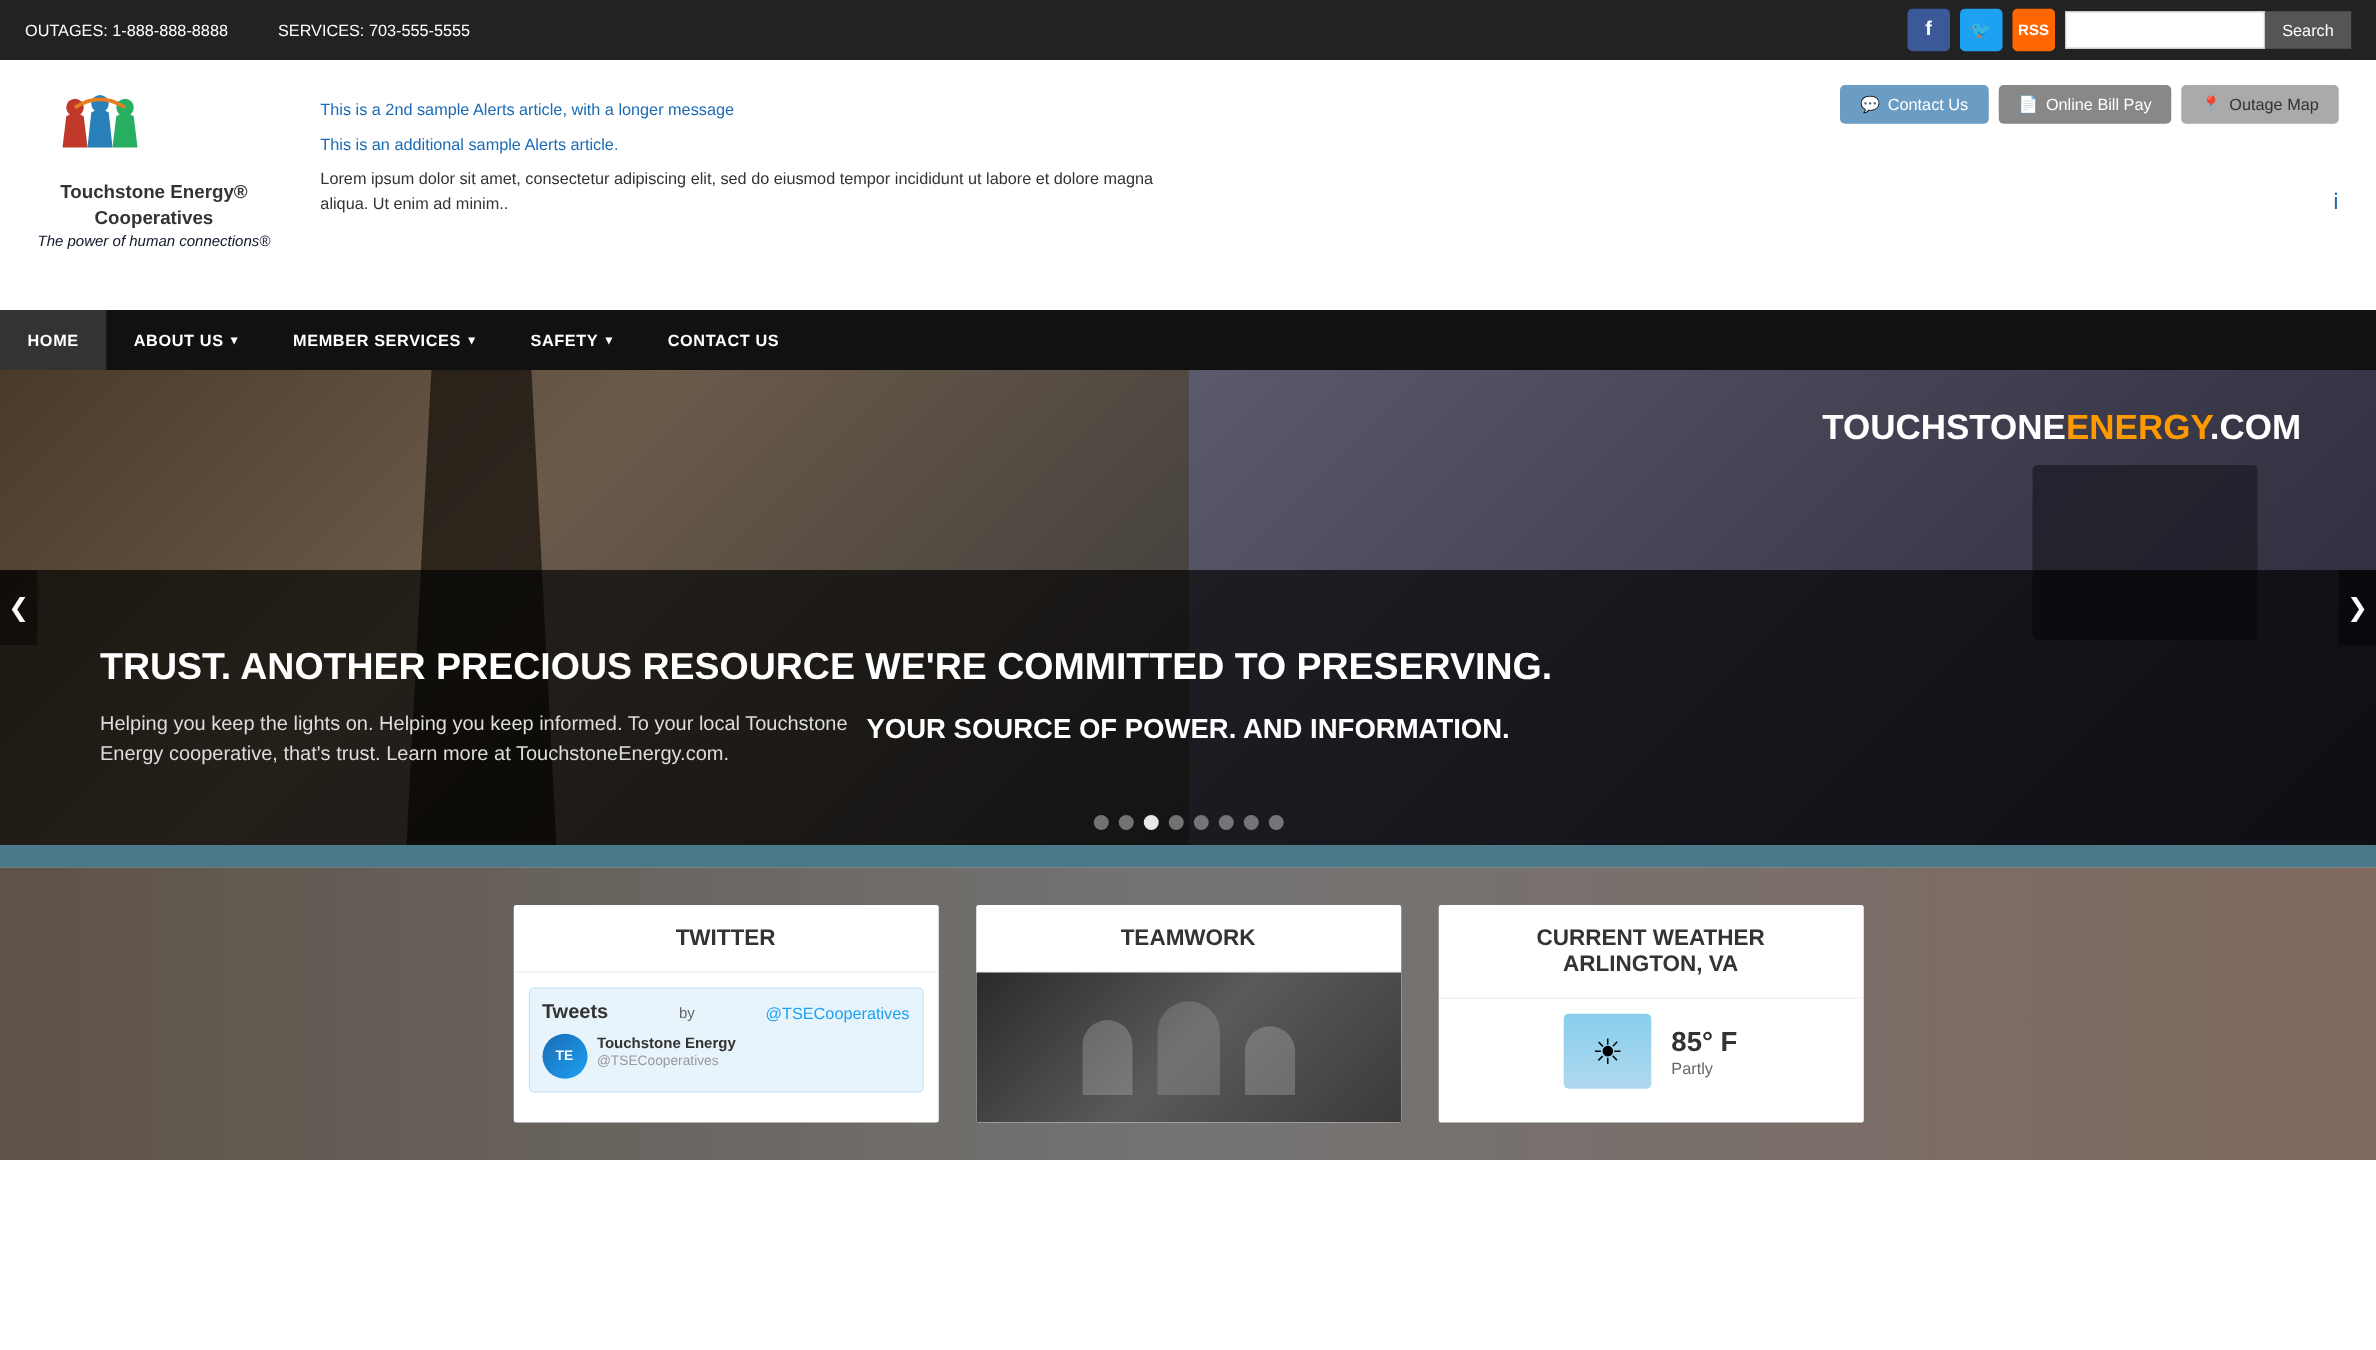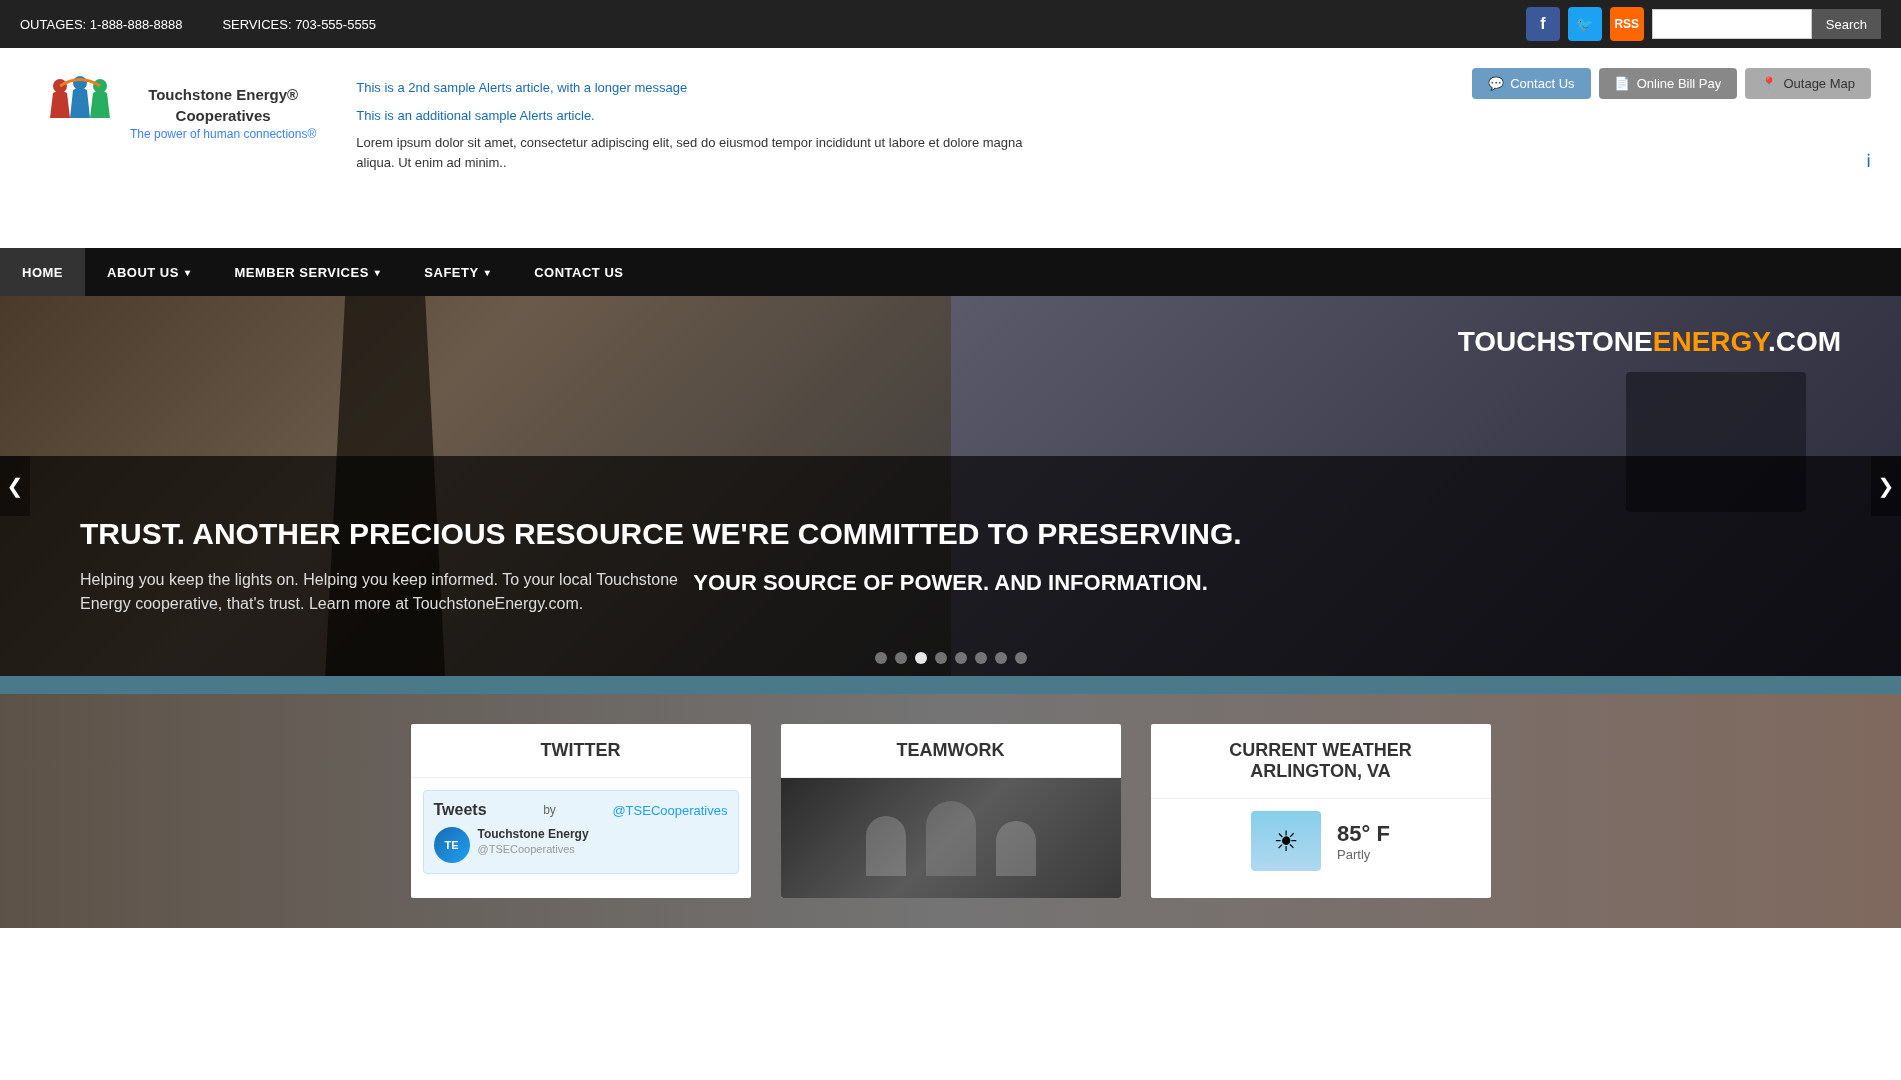--- a/index.html
+++ b/index.html
@@ -37,24 +37,24 @@
 
     
     .header {
       background: #fff;
       display: flex;
       align-items: flex-start;
       padding: 20px 30px;
       position: relative;
       min-height: 200px;
     }
-    .logo-area { display: flex; flex-direction: row; align-items: flex-end; }
+    .logo-area { display: flex; flex-direction: column; align-items: flex-start; }
     .logo-text { font-size: 14px; color: #444; text-align: center; line-height: 1.4; }
     .logo-text .brand { font-size: 15px; font-weight: bold; color: #333; }
-    .logo-text .tagline { font-size: 12px; color: #3b82f6; }
+    .logo-text .tagline { font-style: italic; font-size: 12px; color: #0f172a; }
 
     
     .logo-figures { width: 100px; height: 75px; }
 
     .quick-links {
       position: absolute;
       top: 20px;
       right: 30px;
       display: flex;
       gap: 8px;

